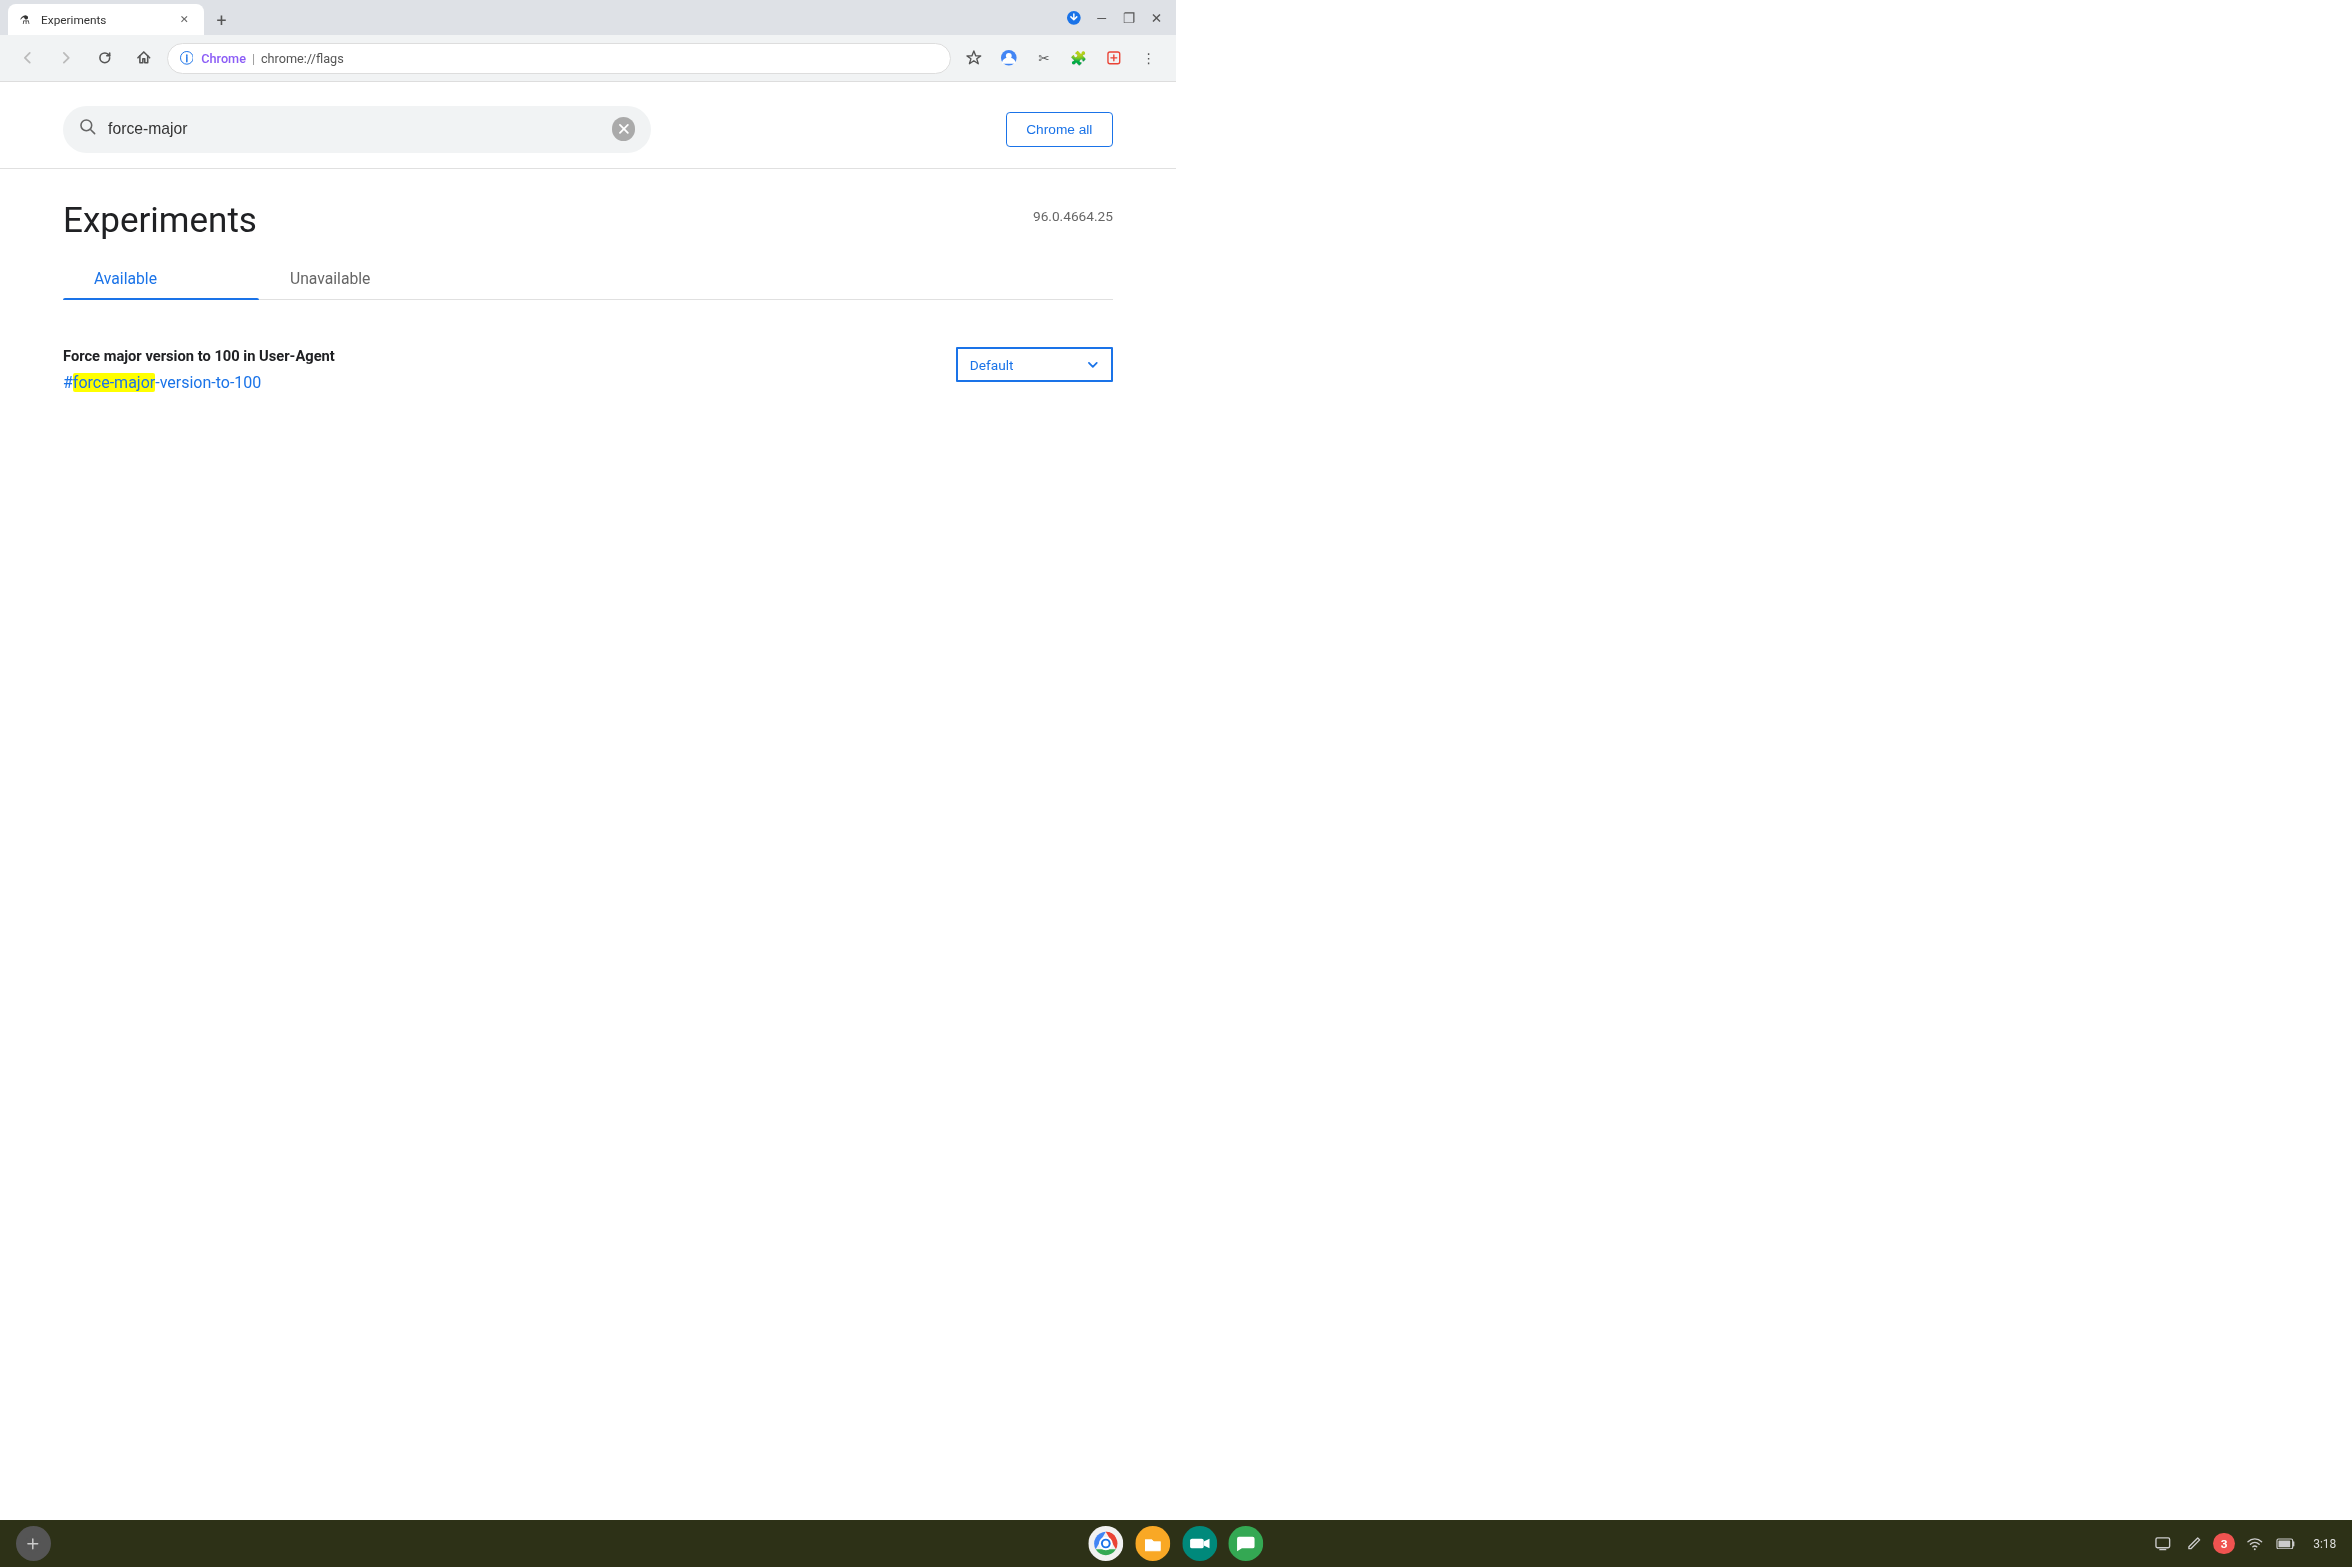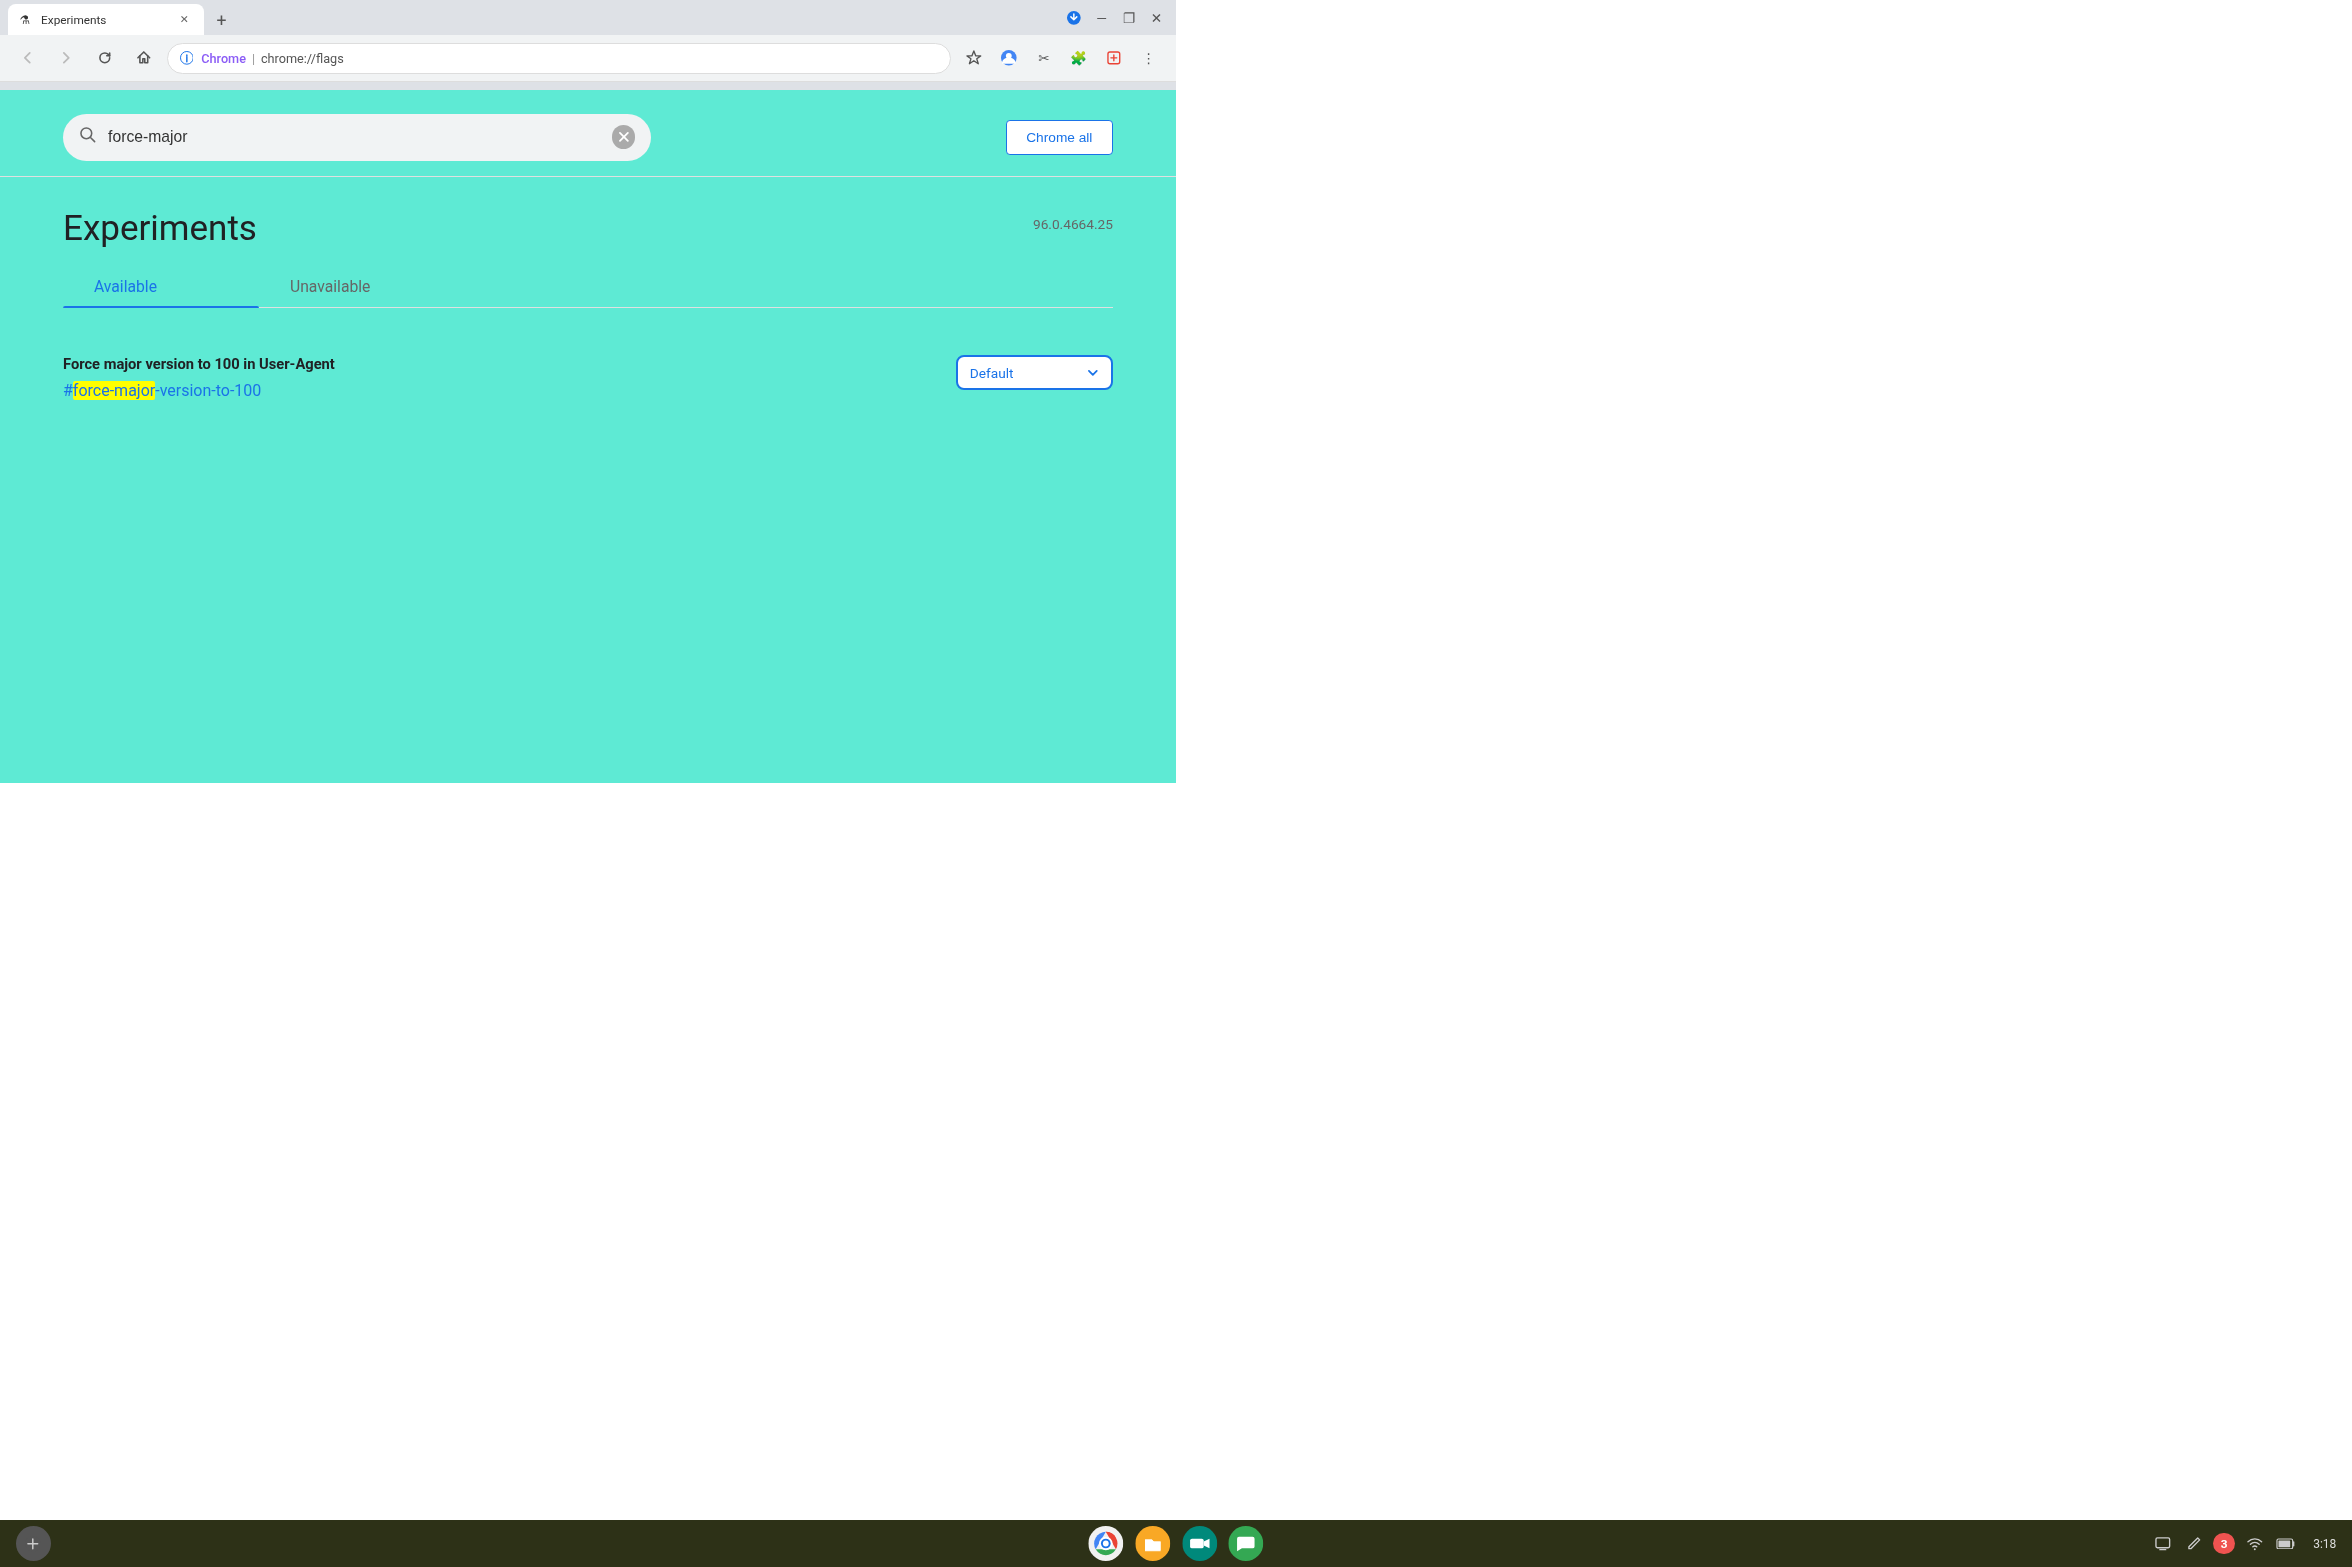--- a/index.html
+++ b/index.html
@@ -183,23 +183,22 @@
       align-items: center;
       justify-content: center;
       cursor: pointer;
       color: #555;
       font-size: 13.7px;
     }
 
     
     .page-content {
       flex: 1;
-      background: #5eead4;
+      background: #ffffff;
       overflow-y: auto;
-      margin-top: 8px;
     }
 
     
     .search-area {
       padding: 23.5px 63px 0;
       display: flex;
       align-items: center;
       gap: 15.7px;
     }
 
@@ -357,21 +356,21 @@
 
     .highlight {
       background: #ffff00;
       border-radius: 2px;
     }
 
     .flag-dropdown {
       min-width: 157px;
       height: 35px;
       border: 2px solid #1a73e8;
-      border-radius: 8px;
+      border-radius: 1px;
       padding: 0 11.8px;
       font-size: 13.7px;
       color: #1a73e8;
       background: white;
       cursor: pointer;
       display: flex;
       align-items: center;
       justify-content: space-between;
       gap: 7.8px;
       flex-shrink: 0;

